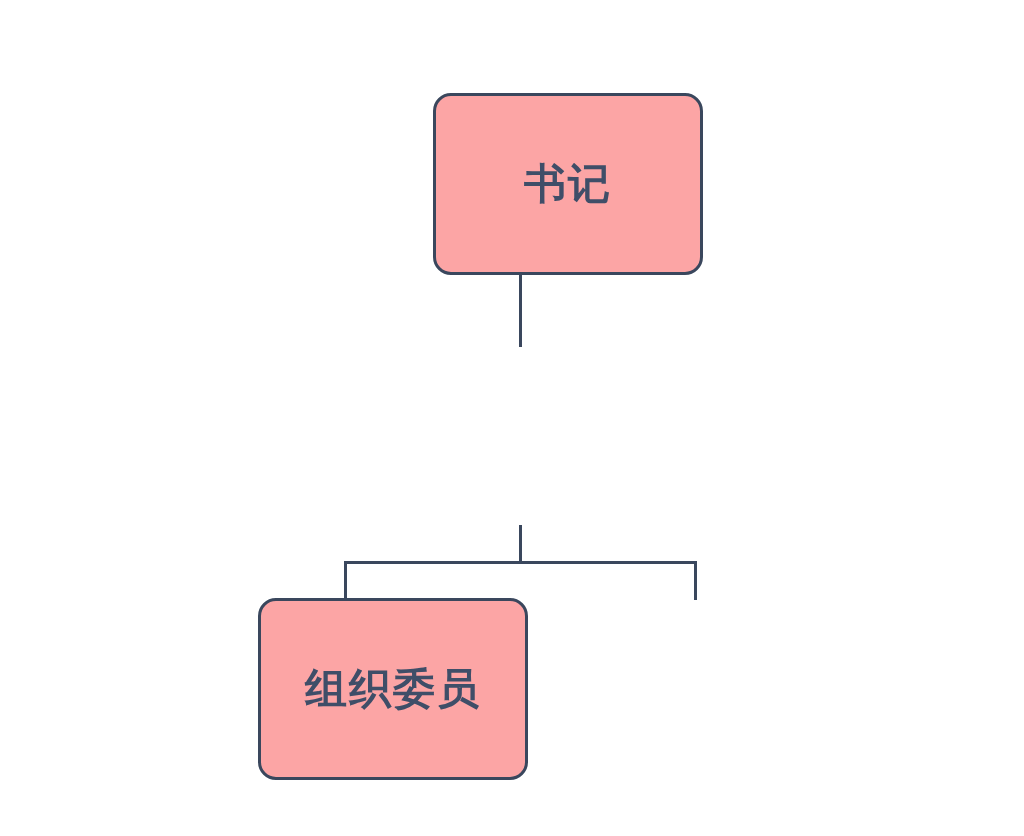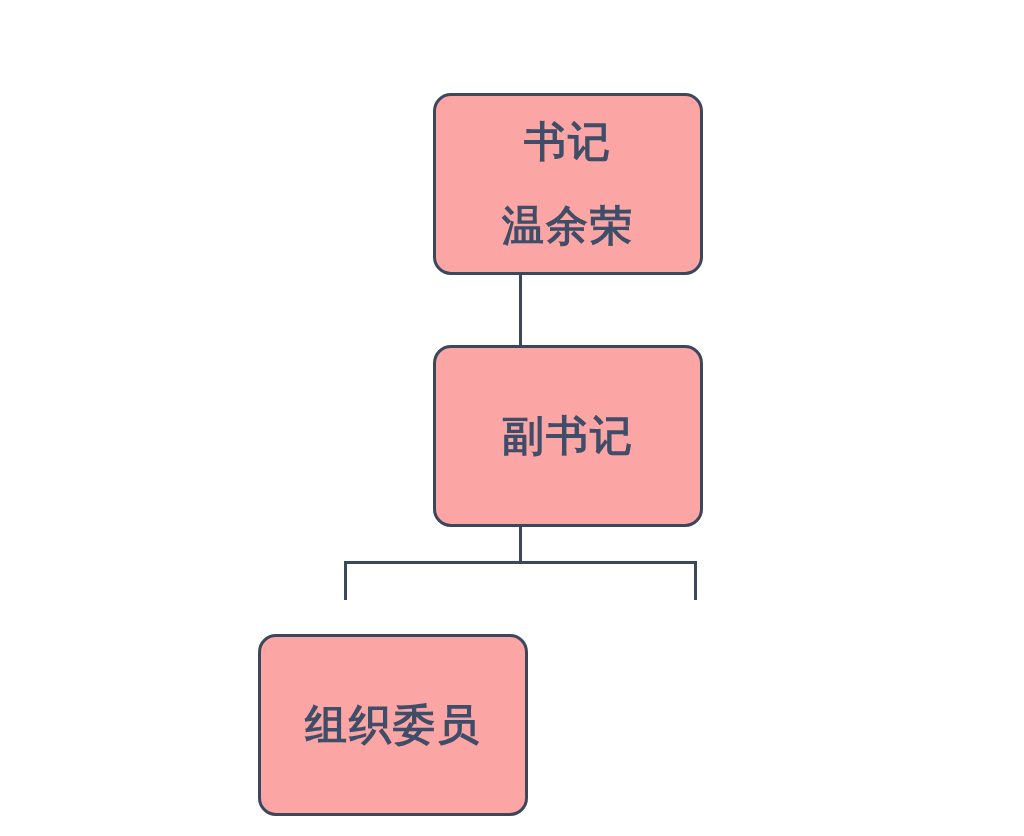--- a/index.html
+++ b/index.html
@@ -43,21 +43,21 @@
     position: absolute;
     background: #3a475d;
     z-index: 1;
   }
   .connector.v { width: 3px; }
   .connector.h { height: 3px; }
 
   
   #node-secretary        { left: 385px; top: 93px;  }
   #node-deputy-secretary { left: 385px; top: 345px; }
-  #node-organization     { left: 210px; top: 634px; }
+  #node-organization     { left: 210px; top: 598px; }
   #node-publicity        { left: 560px; top: 598px; }
 
   
   #conn-top-middle   { left: 519px; top: 274px; height: 73px; }
   #conn-middle-down  { left: 519px; top: 525px; height: 39px; }
   #conn-branch       { left: 344px; top: 561px; width: 353px; }
   #conn-left-drop    { left: 344px; top: 561px; height: 39px; }
   #conn-right-drop   { left: 694px; top: 561px; height: 39px; }
 </style>
 </head>
@@ -66,25 +66,21 @@
 <div class="canvas">
 
   <div class="connector v" id="conn-top-middle"></div>
   <div class="connector v" id="conn-middle-down"></div>
   <div class="connector h" id="conn-branch"></div>
   <div class="connector v" id="conn-left-drop"></div>
   <div class="connector v" id="conn-right-drop"></div>
 
   <div class="node" id="node-secretary">
     <div class="node-line">书记</div>
-    <div class="node-line">温余荣</div>
   </div>
 
-  <div class="node" id="node-deputy-secretary">
-    <div class="node-line">副书记</div>
-  </div>
 
   <div class="node" id="node-organization">
     <div class="node-line">组织委员</div>
   </div>
 
 
 </div>
 
 </body></html>

